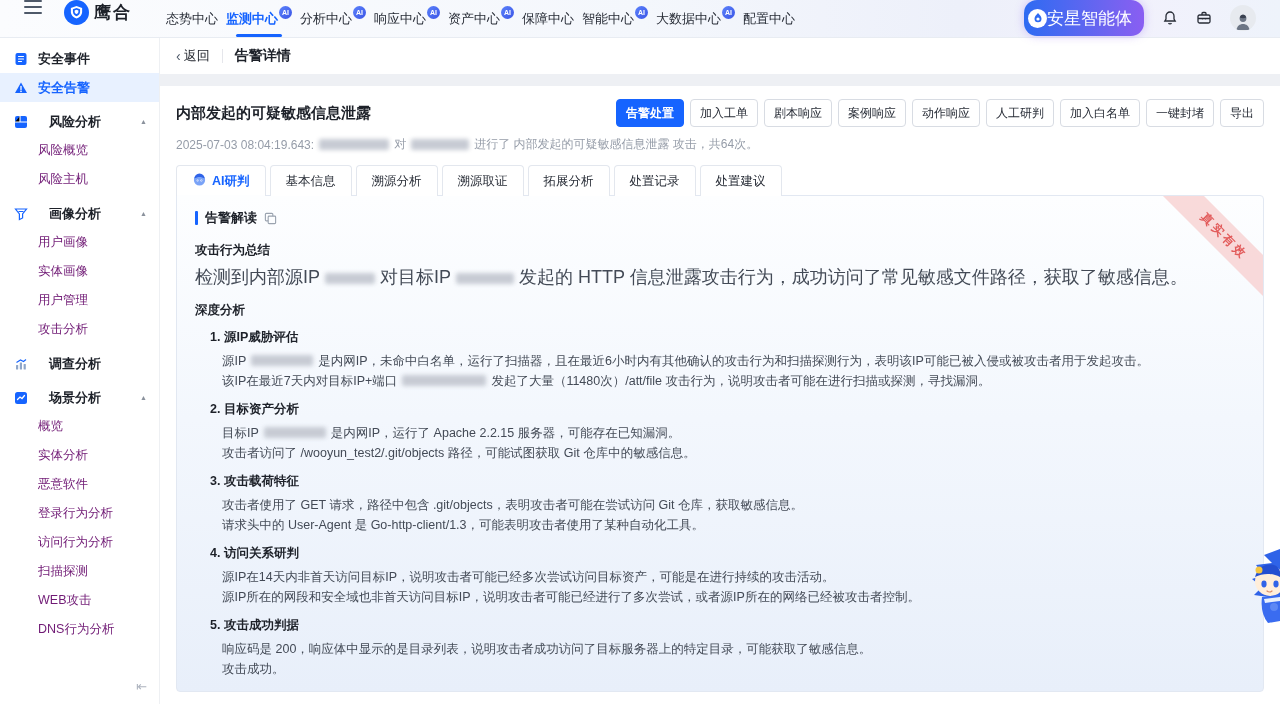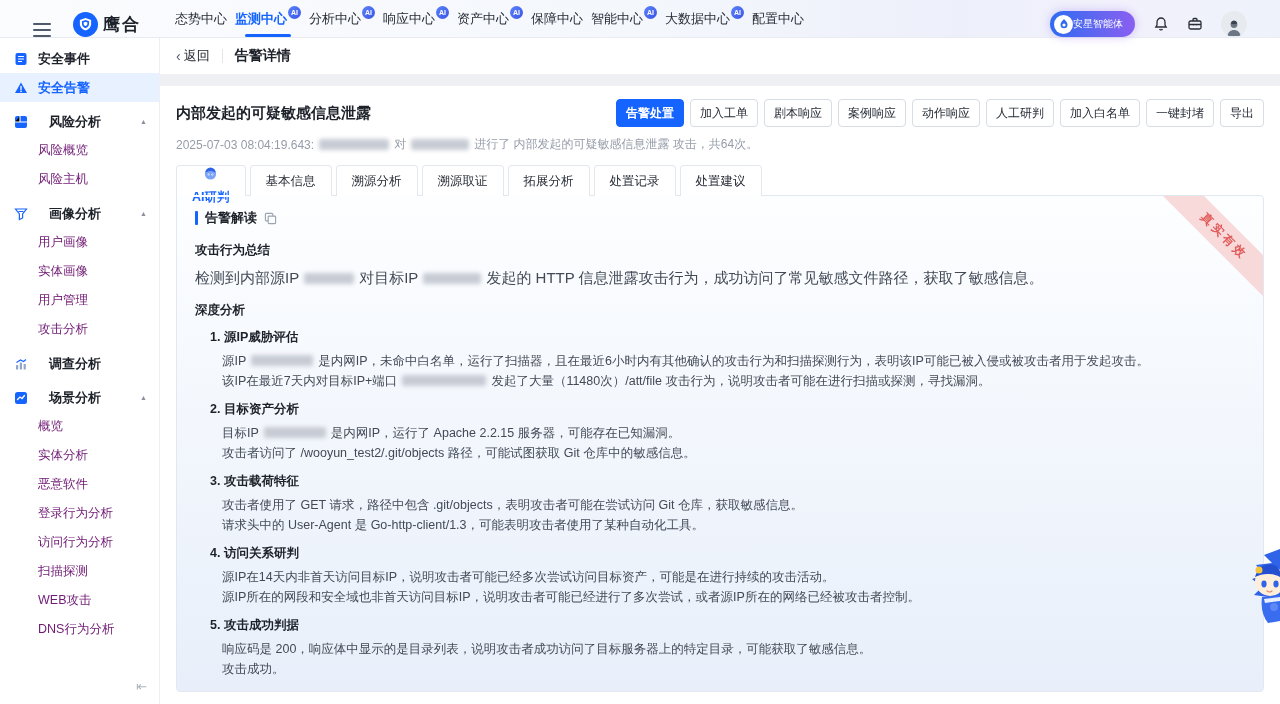--- a/index.html
+++ b/index.html
@@ -1,38 +1,38 @@
 <!DOCTYPE html>
 <html><head>
 <meta charset="utf-8">
 <style>
 * { margin:0; padding:0; box-sizing:border-box; }
 html,body { width:1280px; height:704px; overflow:hidden; background:#eef0f4;
   font-family:"Liberation Sans","DejaVu Sans",sans-serif; }
 
 
-.topnav { height:38px; display:flex; align-items:flex-end; padding:0 33px; position:relative; z-index:10;
+.topnav { height:38px; display:flex; align-items:flex-start; padding:0 24px; position:relative; z-index:10;
   background:linear-gradient(90deg,#fbfcfe 0%,#f4f7fc 50%,#edf0fa 75%,#f2f1fc 88%,#eef3fb 100%);
   border-bottom:1px solid #e8ecf2; }
 .hamburger { width:18px; cursor:pointer; display:flex; flex-direction:column; gap:4px; }
 .hamburger i { height:2px; background:#4e5969; border-radius:1px; display:block; }
 .brand { display:flex; align-items:center; margin-left:22px; }
 .brand-logo { width:25px; height:25px; border-radius:50%; background:#1664ff; display:flex; align-items:center; justify-content:center; }
 .brand-name { font-size:17px; font-weight:bold; color:#1d2129; margin-left:5px; letter-spacing:2px; }
 .nav-items { display:flex; margin-left:34px; gap:8px; height:100%; align-items:center; }
 .nav-item { font-size:13px; color:#272c36; cursor:pointer; position:relative; height:100%; display:flex; align-items:center; white-space:nowrap; }
 .nav-item .ai-badge { width:13px; height:13px; border-radius:50%; background:linear-gradient(135deg,#5b82fb,#3b55e6);
   color:#fff; font-size:7px; font-weight:bold; display:inline-flex; align-items:center; justify-content:center;
   margin-left:1px; transform:translateY(-6px); }
 .nav-item.active { color:#1664ff; font-weight:bold; }
 .nav-item.active::after { content:""; position:absolute; left:50%; transform:translateX(-50%); bottom:0;
   width:46px; height:3px; border-radius:2px; background:#1664ff; }
 .topnav-right { margin-left:auto; display:flex; align-items:center; gap:18px; }
-.assistant-pill { display:flex; align-items:center; height:26px; padding:0 12px 0 4px; border-radius:13px;
-  background:linear-gradient(90deg,#2e6bf2 0%,#6f64f0 70%,#8a5ef2 100%); color:#fff; font-size:10px; cursor:pointer;
+.assistant-pill { display:flex; align-items:center; height:36px; padding:0 12px 0 4px; border-radius:13px;
+  background:linear-gradient(90deg,#2e6bf2 0%,#6f64f0 70%,#8a5ef2 100%); color:#fff; font-size:17px; cursor:pointer;
   box-shadow:0 0 10px rgba(138,94,242,.35); }
 .assistant-ico { width:19px; height:19px; border-radius:50%; background:#fff; display:flex; align-items:center; justify-content:center; }
 .top-ico { cursor:pointer; display:flex; align-items:center; }
 .avatar { width:26px; height:26px; border-radius:50%; background:#e7eaef; display:flex; align-items:flex-end; justify-content:center; overflow:hidden; cursor:pointer; }
 
 
 .layout { display:flex; height:666px; }
 .sidebar { width:160px; background:#fff; border-right:1px solid #eef0f3; padding-top:6px; position:relative; flex:none; }
 .side-item { height:29px; display:flex; align-items:center; padding-left:14px; cursor:pointer; font-size:13px; }
 .side-item .s-ico { width:15px; display:flex; margin-right:9px; }
@@ -58,34 +58,34 @@
   color:#272c36; display:flex; align-items:center; cursor:pointer; white-space:nowrap; }
 .btn.primary { background:#1664ff; border-color:#1664ff; color:#fff; font-weight:bold; }
 .subtitle { margin-top:9px; font-size:12px; color:#959ca8; display:flex; align-items:center; flex:none; }
 .blur { display:inline-block; height:11px; border-radius:2px; background:#c7cbd4; filter:blur(2px); margin:0 5px; vertical-align:-1px; }
 .w50{width:50px}.w58{width:58px}.w62{width:62px}.w70{width:70px}.w84{width:84px}
 
 
 .tabs { display:flex; gap:4px; margin-top:12px; margin-bottom:-1px; flex:none; position:relative; z-index:2; }
 .tab { height:31px; padding:0 15px; display:flex; align-items:center; gap:5px; font-size:12.5px; color:#272c36;
   background:#fff; border:1px solid #e3e7ee; border-bottom:none; border-radius:4px 4px 0 0; cursor:pointer; position:relative; }
-.tab.active { color:#1664ff; font-weight:bold;flex-direction:column; }
+.tab.active { color:#1664ff; font-weight:bold; }
 .tab.active::after { content:""; position:absolute; left:0; right:0; bottom:-1px; height:2px; background:#fdfeff; }
 
 
 .panel { flex:1; border:1px solid #e2e8f2; border-radius:0 4px 4px 4px; position:relative; padding:13px 18px; overflow:hidden;
   background:linear-gradient(180deg,#fdfeff 0%,#f3f7fd 45%,#e8effa 100%); }
 .ribbon-wrap { position:absolute; top:0; right:0; width:100px; height:100px; overflow:hidden; pointer-events:none; }
 .ribbon { position:absolute; top:26px; right:-46px; width:170px; transform:rotate(45deg); text-align:center;
   background:rgba(247,206,206,.75); color:#e25b5b; font-size:12px; font-weight:bold; letter-spacing:3px; padding:6px 0; }
 .section-head { display:flex; align-items:center; gap:7px; }
 .bluebar { width:3px; height:14px; background:#1664ff; border-radius:1px; }
 .section-title { font-size:13px; font-weight:bold; color:#1d2129; }
 .h2 { font-size:12.5px; font-weight:bold; color:#1d2129; margin-top:15px; }
-.para { font-size:15px; color:#434a56; margin-top:9px; line-height:19px; }
+.para { font-size:18px; color:#434a56; margin-top:9px; line-height:19px; }
 .olist { margin-top:2px; padding-left:15px; }
 .oitem-title { font-size:12.5px; font-weight:bold; color:#1d2129; margin-top:10px; }
 .oitem-body { margin-top:6px; margin-left:12px; font-size:12.5px; color:#434a56; line-height:19.5px; }
 
 
 .mascot { position:absolute; right:0; top:505px; width:46px; height:100px; z-index:30; cursor:pointer; }
 </style>
 </head>
 <body>
 

